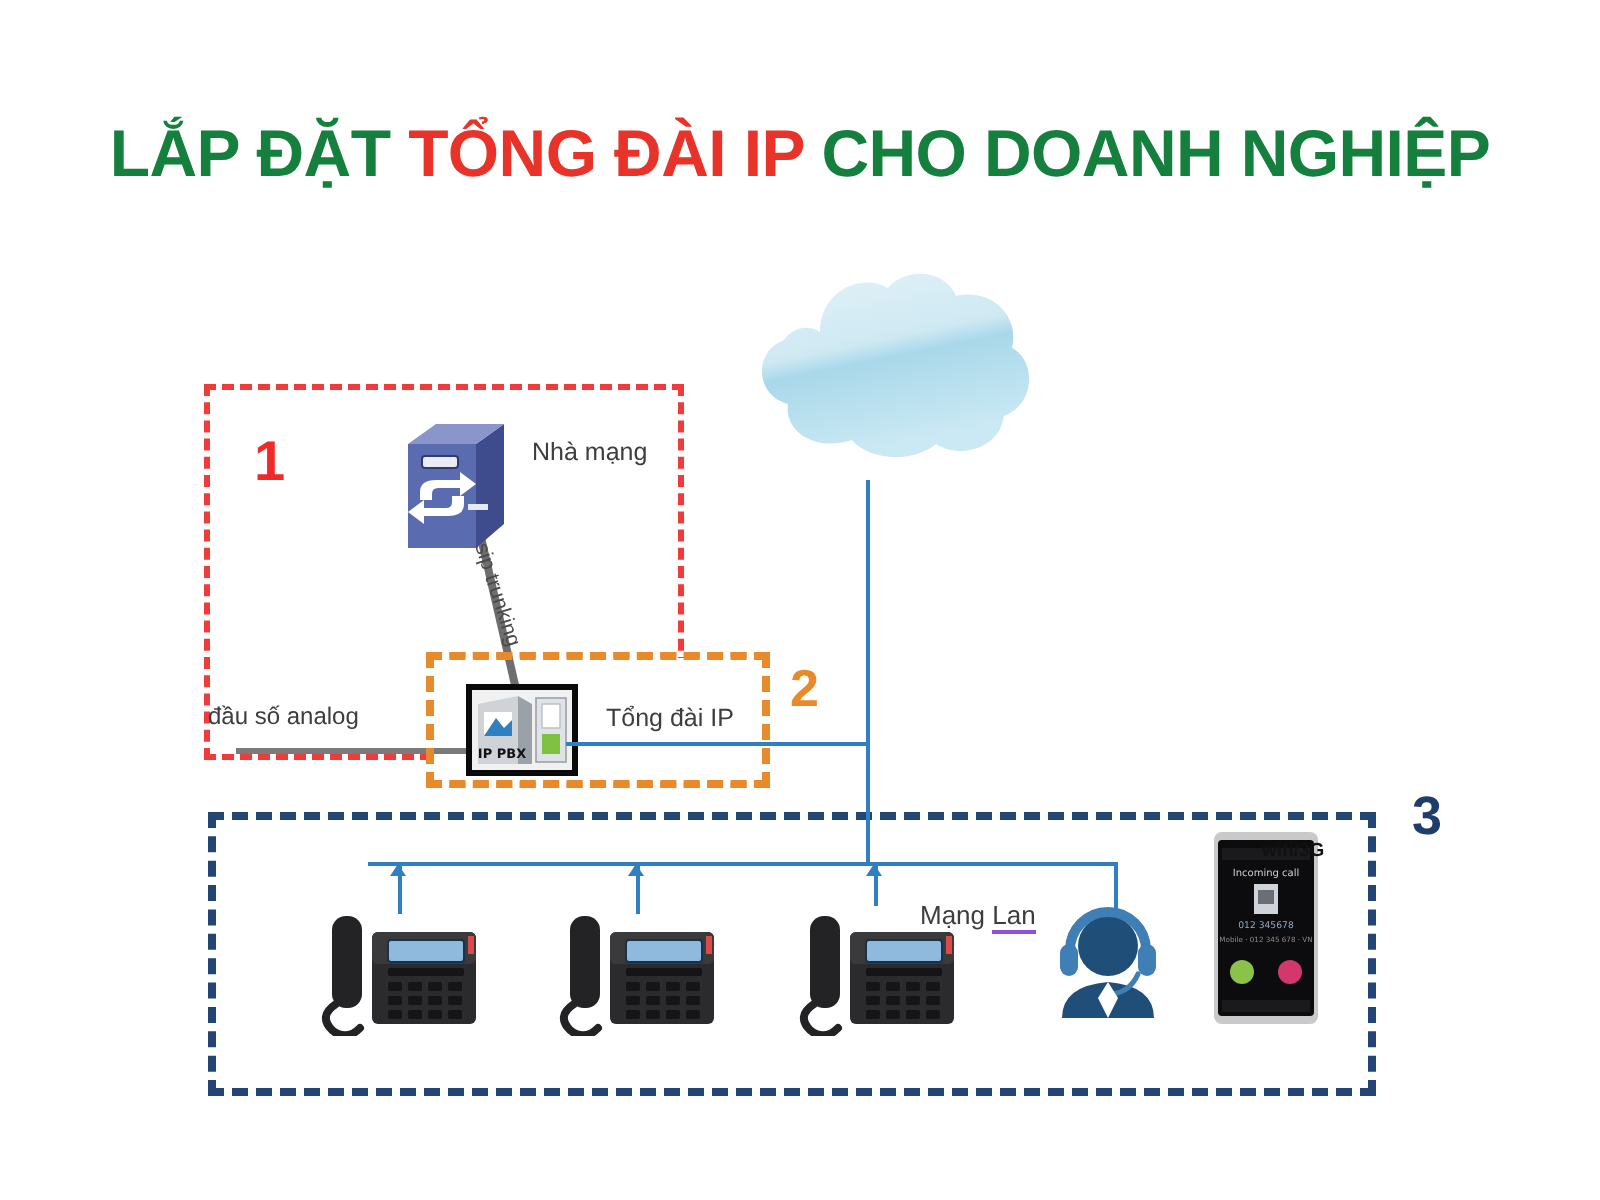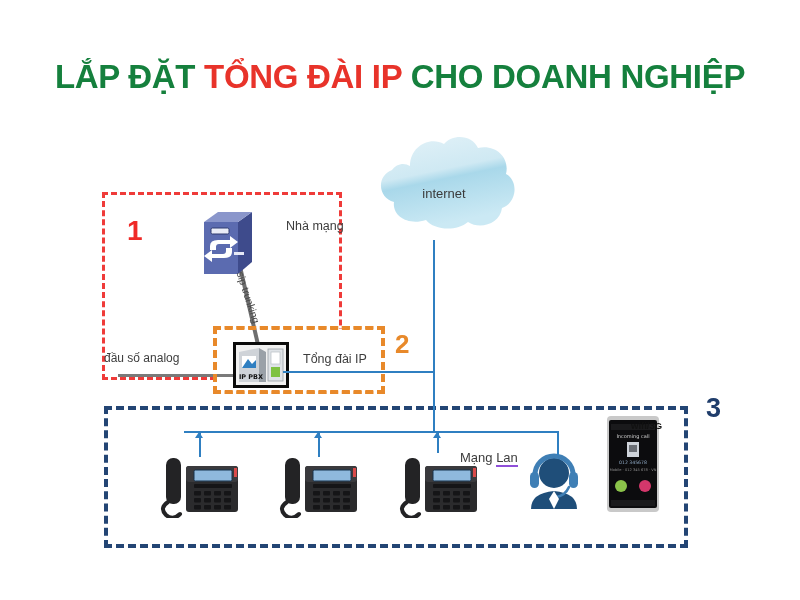--- a/index.html
+++ b/index.html
@@ -70,21 +70,21 @@
   
   .analog-line{left:118px;top:374px;width:120px;height:3px;}
   
   .sip-cable{
     position:absolute;left:236px;top:258px;width:4px;height:110px;
     background:#6e6e6e;transform-origin:top center;transform:rotate(-13deg);
   }
 
   
   .lbl{position:absolute;font-size:12.5px;color:#3d3d3d;white-space:nowrap;}
-  .lbl-nhamang{left:266px;top:219px;margin-left:20px;}
+  .lbl-nhamang{left:266px;top:219px;}
   .lbl-analog{left:104px;top:351px;font-size:12px;}
   .lbl-tongdai{left:303px;top:352px;}
   .lbl-manglan{left:460px;top:414px;font-size:13px;margin-top:36px;}
   .lbl-manglan .ul{border-bottom:2px solid #8f4fd8;}
   .lbl-wifi{left:608px;top:420px;font-size:9.5px;font-weight:bold;color:#111;padding-left:23px;}
   .sip-lbl{
     position:absolute;left:246px;top:270px;font-size:10.5px;color:#4a4a4a;
     transform-origin:left top;transform:rotate(72deg);white-space:nowrap;
   }
 
@@ -159,21 +159,20 @@
         C84,2 104,2 110,16
         C128,12 142,26 138,42
         C150,48 150,70 134,76
         C132,92 112,98 100,90
         C88,100 66,98 58,88
         C40,94 24,84 26,70
         C10,66 8,44 24,38
         C28,32 36,30 42,34 Z"></path>
     </svg>
   </div>
-  <div class="cloud-label">internet</div>
 
   <div class="isp">
     <svg viewBox="0 0 48 62" width="48" height="62">
       <polygon points="0,10 34,10 34,62 0,62" fill="#5b6bb0"></polygon>
       <polygon points="34,10 48,0 48,50 34,62" fill="#3e4b8c"></polygon>
       <polygon points="0,10 14,0 48,0 34,10" fill="#8a96cb"></polygon>
       <rect x="7" y="16" width="18" height="6" rx="1.5" fill="#e9ecf7" stroke="#2f3a6e" stroke-width="1"></rect>
       <path d="M6 34 q0 -6 8 -6 h12 v-4 l8 6 -8 6 v-4 h-11 q-3 0 -3 3 v3 h-6 z" fill="#ffffff"></path>
       <path d="M28 52 q0 6 -8 6 h-12 v4 l-8 -6 8 -6 v4 h11 q3 0 3 -3 v-3 h6 z" fill="#ffffff" transform="translate(0,-12)"></path>
       <path d="M30 40 h10 v3 h-10 z" fill="#e6e9f6"></path>

